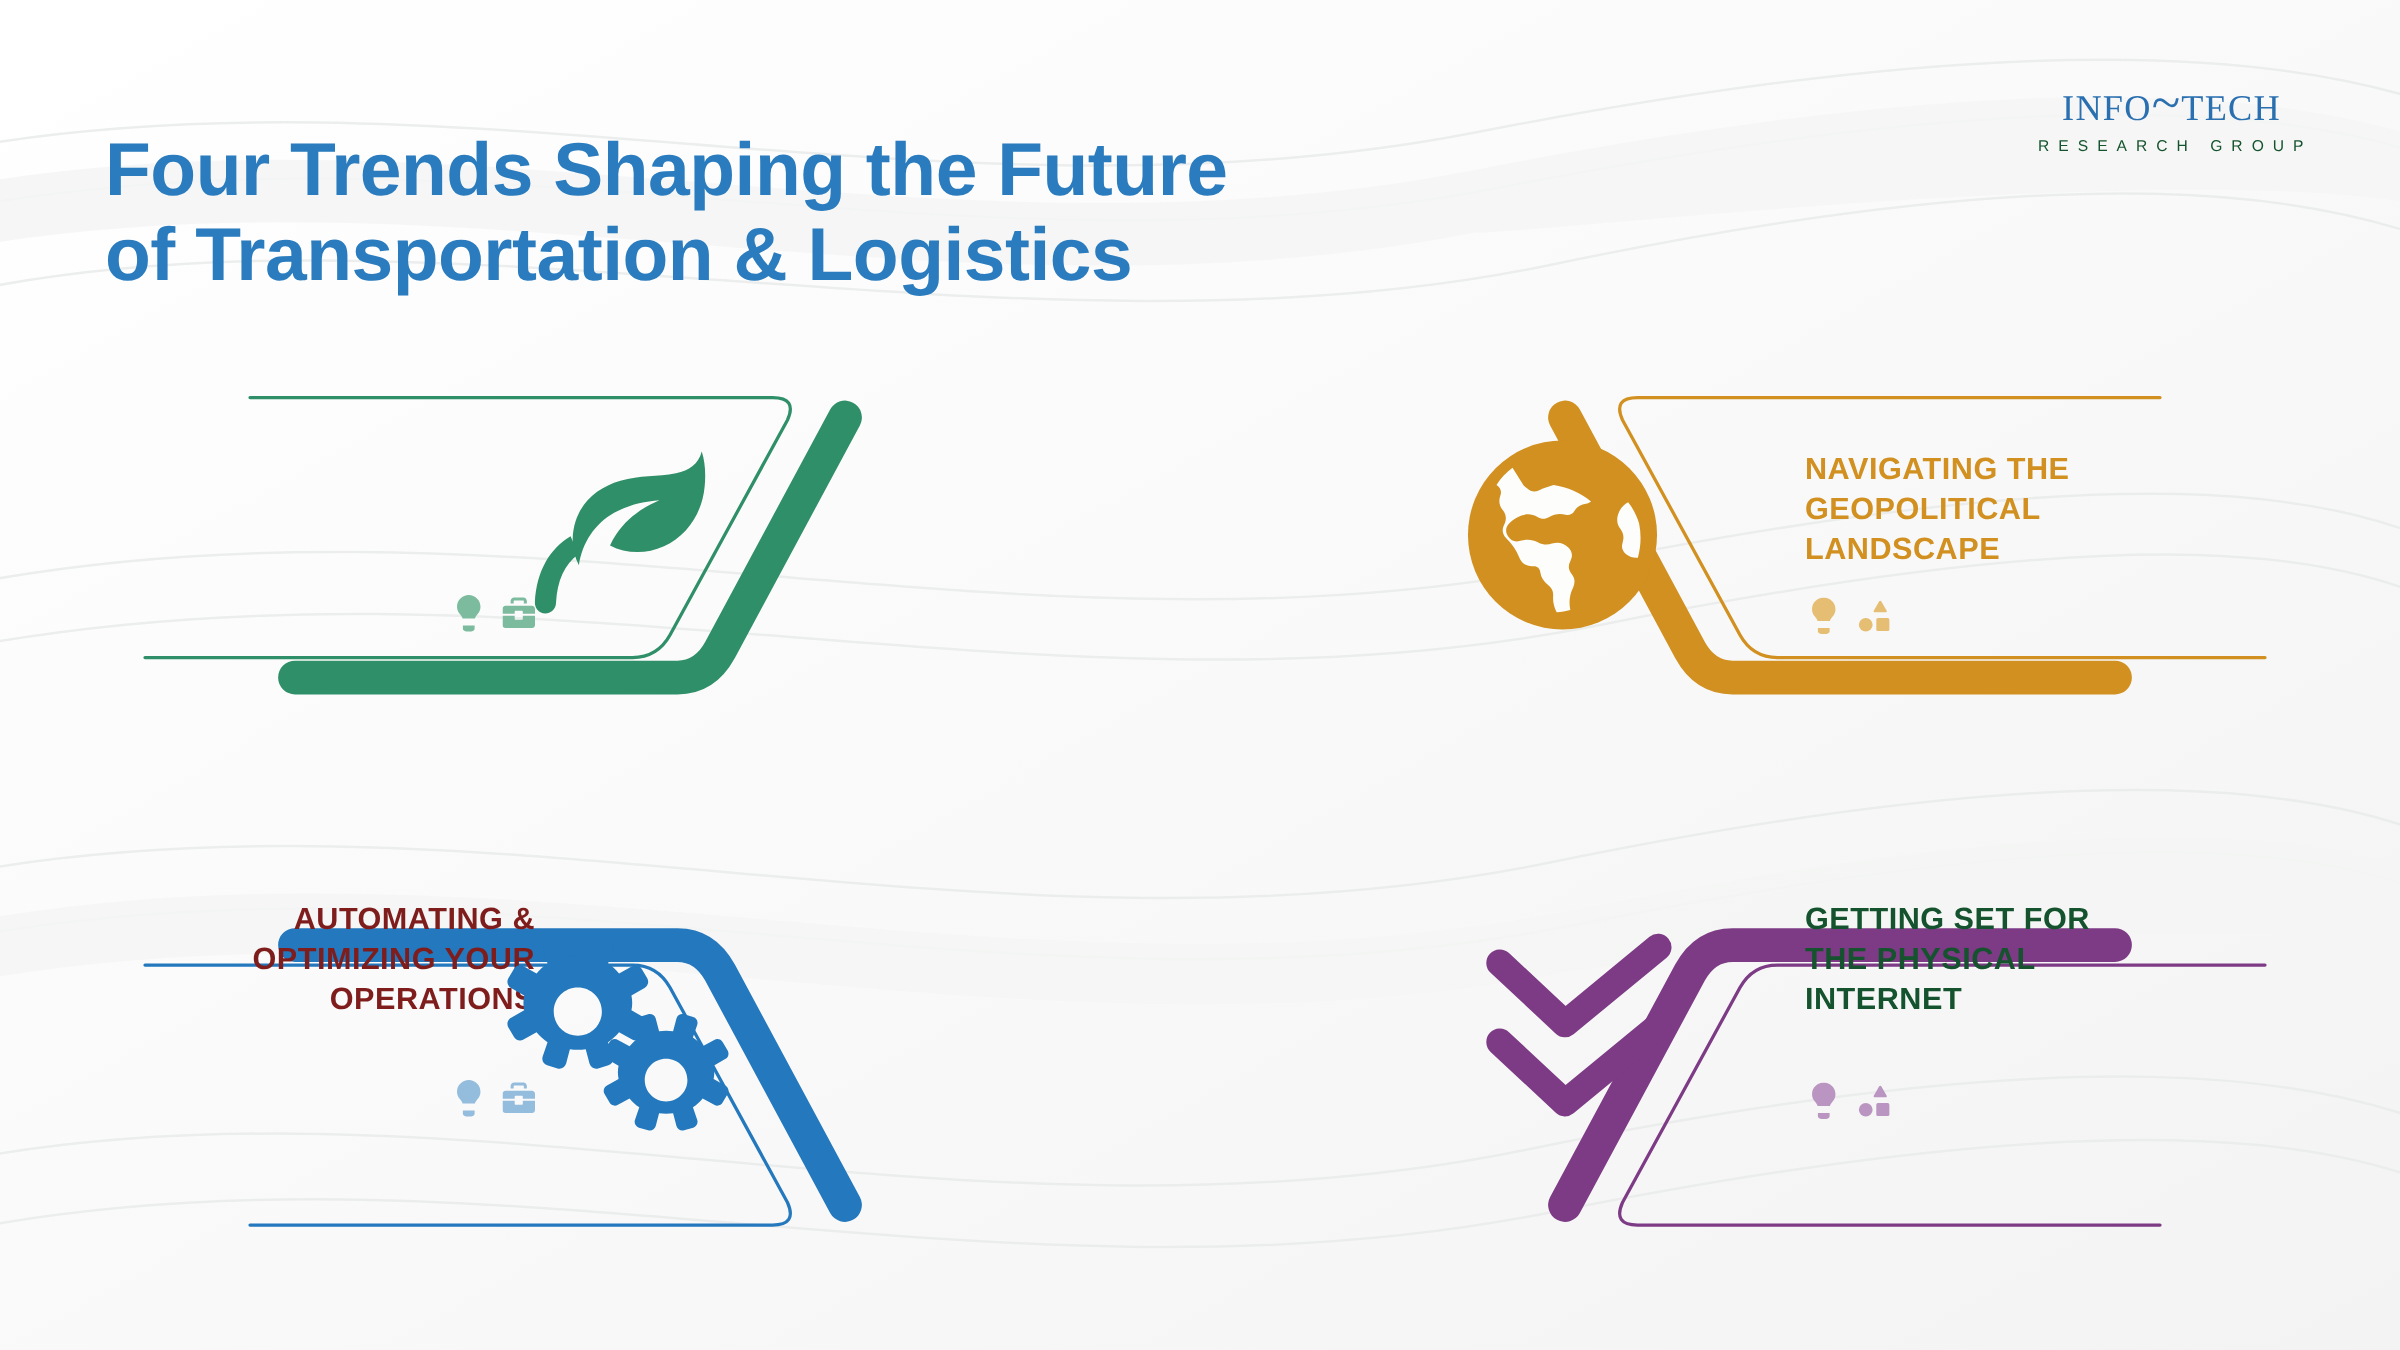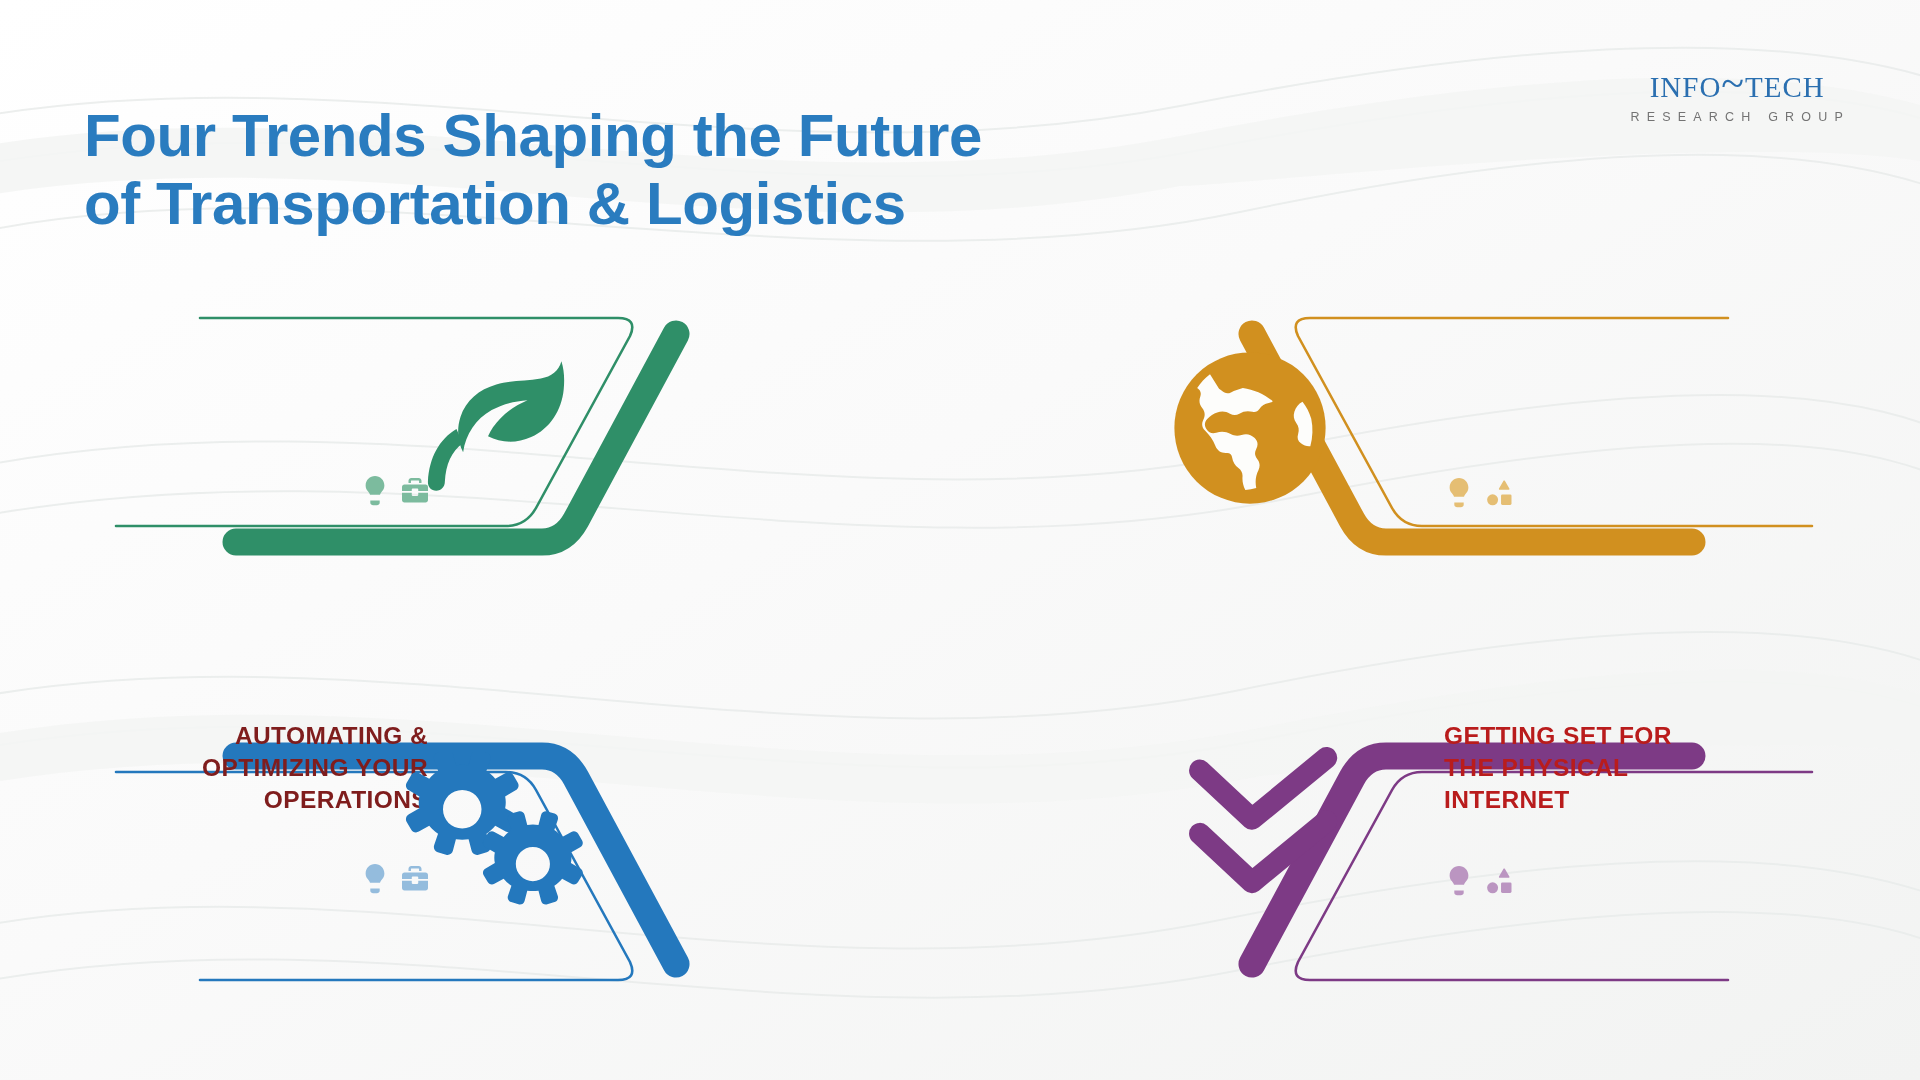--- a/index.html
+++ b/index.html
@@ -63,21 +63,21 @@
     color: #2a6fb0;
     letter-spacing: 1px;
     white-space: nowrap;
     font-variant: small-caps;
     text-transform: lowercase;
   }
   #brand-logo-tagline {
     margin-top: 7px;
     font-family: "Liberation Sans", sans-serif;
     font-size: 12.5px;
-    color: #737373;
+    color: #14532d;
     letter-spacing: 7.2px;
     white-space: nowrap;
     padding-left: 6px;
   }
 
   
   .card {
     position: absolute;
     width: 810px;
     height: 330px;
@@ -201,20 +201,23 @@
     </svg>
   </div>
 </div>
 
 <div class="card" id="card-orange">
   <svg class="card-svg" viewBox="0 0 810 330" aria-hidden="true">
     <path d="M 718 10 L 300 10 Q 280 10 288 28 L 382 200 Q 392 218 412 218 L 802 218" fill="none" stroke="#d1901f" stroke-width="2.6" stroke-linecap="round" stroke-linejoin="round"></path>
     <path d="M 242 26 L 342 212 Q 354 234 376 234 L 682 234" fill="none" stroke="#d1901f" stroke-width="27" stroke-linecap="round" stroke-linejoin="round"></path>
   </svg>
 
+  <div class="card-label" style="color:#d1901f">NAVIGATING THE
+GEOPOLITICAL
+LANDSCAPE</div>
 
   <svg class="card-main-icon" viewBox="0 0 496 512" aria-hidden="true">
     <circle cx="248" cy="256" r="242" fill="#d1901f"></circle>
     <path fill="#fdfdfb" d="M120 84c-16 12-30 27-41 44 10 6 14 16 10 27-5 13-3 26 6 37 10 12 10 26 3 39-6 12-3 24 6 33 14 14 26 30 33 49 6 16 19 24 36 23 10-1 17 5 18 15 2 14 9 25 20 33 9 7 14 16 13 28-1 15 2 29 9 42 12-1 24-3 35-6-4-20-2-39 7-57 6-13 5-25-4-36-8-10-9-21-3-32 7-13 5-25-5-35-12-12-26-15-42-10-12 4-24 3-35-3-15-8-30-9-46-4-13 4-24 0-31-11-8-12-7-24 3-34 9-9 19-16 31-20 14-5 28-4 41 4 10 6 20 6 30 0 13-8 27-10 42-6 9 2 17-1 22-9 7-11 17-17 30-19 5-1 9-3 13-6-27-22-60-37-96-42-13 4-26 8-38 14-10 5-21 3-29-5-3-3-6-5-9-7z"></path>
     <path fill="#fdfdfb" d="M416 172c-13 7-22 18-26 32-4 13-2 25 6 36 8 11 10 22 6 35-4 12-1 22 9 30 9 7 19 10 30 9 8-29 9-59 3-88-6-19-15-38-28-54z"></path>
   </svg>
 
   <div class="card-badges">
     <svg class="badge-icon" viewBox="0 0 384 512" aria-hidden="true">
       <path fill="#e5be73" d="M112 460c0 10 5 19 13 25l11 7c6 4 13 6 20 6h72c7 0 14-2 20-6l11-7c8-6 13-15 13-25v-44H112zM192 0C106 0 32 70 32 160c0 44 16 72 36 96 11 13 22 26 30 42 4 8 7 16 9 22h170c2-6 5-14 9-22 8-16 19-29 30-42 20-24 36-52 36-96C352 70 278 0 192 0z"></path>
@@ -251,21 +254,21 @@
     </svg>
   </div>
 </div>
 
 <div class="card" id="card-purple">
   <svg class="card-svg" viewBox="0 0 810 330" aria-hidden="true">
     <path d="M 718 318 L 300 318 Q 280 318 288 300 L 382 128 Q 392 110 412 110 L 802 110" fill="none" stroke="#7d3a85" stroke-width="2.6" stroke-linecap="round" stroke-linejoin="round"></path>
     <path d="M 242 302 L 342 116 Q 354 94 376 94 L 682 94" fill="none" stroke="#7d3a85" stroke-width="27" stroke-linecap="round" stroke-linejoin="round"></path>
   </svg>
 
-  <div class="card-label" style="color:#b91c1c">GETTING SET FOR
+  <div class="card-label" style="color:#14532d">GETTING SET FOR
 THE PHYSICAL
 INTERNET</div>
 
   <svg class="card-main-icon" viewBox="0 0 512 460" aria-hidden="true">
     <g fill="none" stroke="#7d3a85" stroke-width="62" stroke-linecap="round" stroke-linejoin="round">
       <polyline points="60,70 210,210 424,34"></polyline>
       <polyline points="60,252 210,392 424,216"></polyline>
     </g>
   </svg>
 

